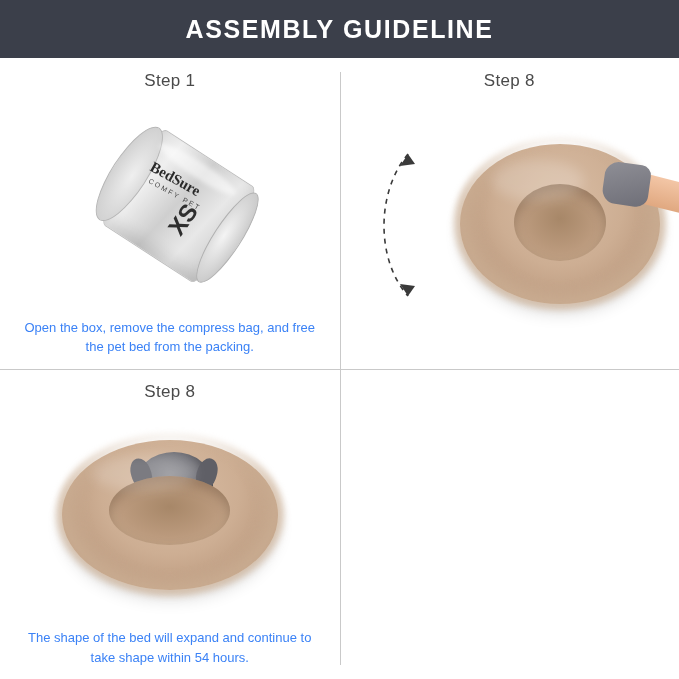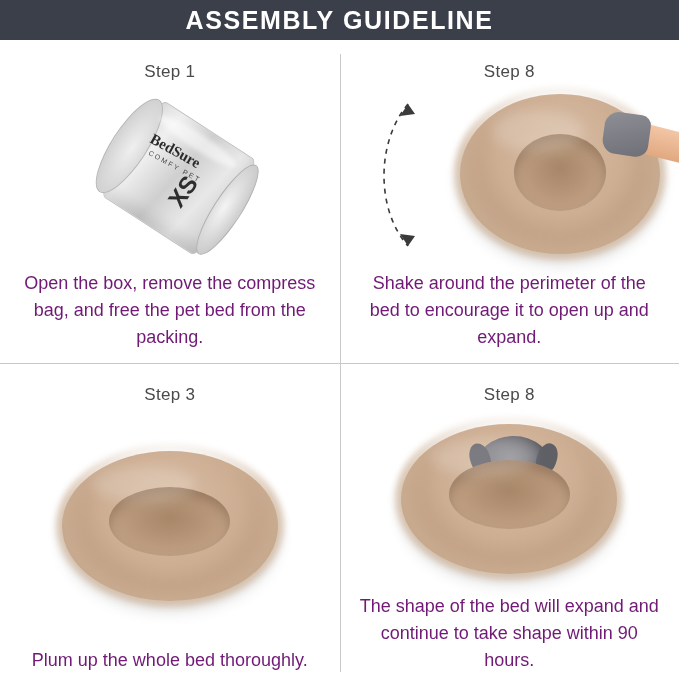--- a/index.html
+++ b/index.html
@@ -19,21 +19,21 @@
     width: 679px;
     height: 679px;
     position: relative;
     display: flex;
     flex-direction: column;
     background: #ffffff;
   }
 
   
   .header {
-    height: 40px;
+    height: 58px;
     background: #3b3f4a;
     display: flex;
     align-items: center;
     justify-content: center;
     flex: 0 0 auto;
   }
   .header-title {
     color: #ffffff;
     font-size: 25px;
     font-weight: bold;
@@ -63,41 +63,41 @@
     top: 50%;
     height: 1px;
     background: #c9c9c9;
   }
 
   .cell {
     position: relative;
     display: flex;
     flex-direction: column;
     align-items: center;
-    padding: 22px 18px 12px 18px;
+    padding: 13px 18px 12px 18px;
     box-sizing: border-box;
   }
   .step-title {
     font-size: 17px;
     color: #4a4a4a;
     margin-bottom: 4px;
     letter-spacing: 0.3px;
   }
   .art {
     flex: 1 1 auto;
     width: 100%;
     display: flex;
     align-items: center;
     justify-content: center;
     position: relative;
   }
   .caption {
-    font-size: 18px;
+    font-size: 13px;
     line-height: 1.5;
-    color: #701a75;
+    color: #3b82f6;
     text-align: center;
     max-width: 300px;
     margin-top: 4px;
   }
 
   
   .roll-wrap {
     position: relative;
     width: 190px;
     height: 170px;
@@ -345,48 +345,35 @@
             <div class="bed-fur"></div>
             <div class="bed-inner"></div>
             <div class="bed-hl"></div>
             <div class="hand">
               <div class="forearm"></div>
               <div class="fist"></div>
             </div>
           </div>
         </div>
       </div>
-      <div class="caption">Shake around the perimeter of the bed to encourage it to open up and expand.</div>
     </div>
 
-    <div class="cell">
-      <div class="step-title">Step 3</div>
-      <div class="art">
-        <div class="bed bed3">
-          <div class="bed-outer"></div>
-          <div class="bed-fur"></div>
-          <div class="bed-inner"></div>
-          <div class="bed-hl"></div>
-        </div>
-      </div>
-      <div class="caption">Plum up the whole bed thoroughly.</div>
-    </div>
 
     <div class="cell">
       <div class="step-title">Step 8</div>
       <div class="art">
         <div class="bed bed4">
           <div class="bed-outer"></div>
           <div class="dog">
             <div class="dog-ear l"></div>
             <div class="dog-ear r"></div>
             <div class="dog-muzzle"></div>
           </div>
           <div class="bed-fur"></div>
           <div class="bed-inner"></div>
           <div class="bed-hl"></div>
         </div>
       </div>
-      <div class="caption">The shape of the bed will expand and continue to take shape within 90 hours.</div>
+      <div class="caption">The shape of the bed will expand and continue to take shape within 54 hours.</div>
     </div>
 
   </div>
 </div>
 
 </body></html>

